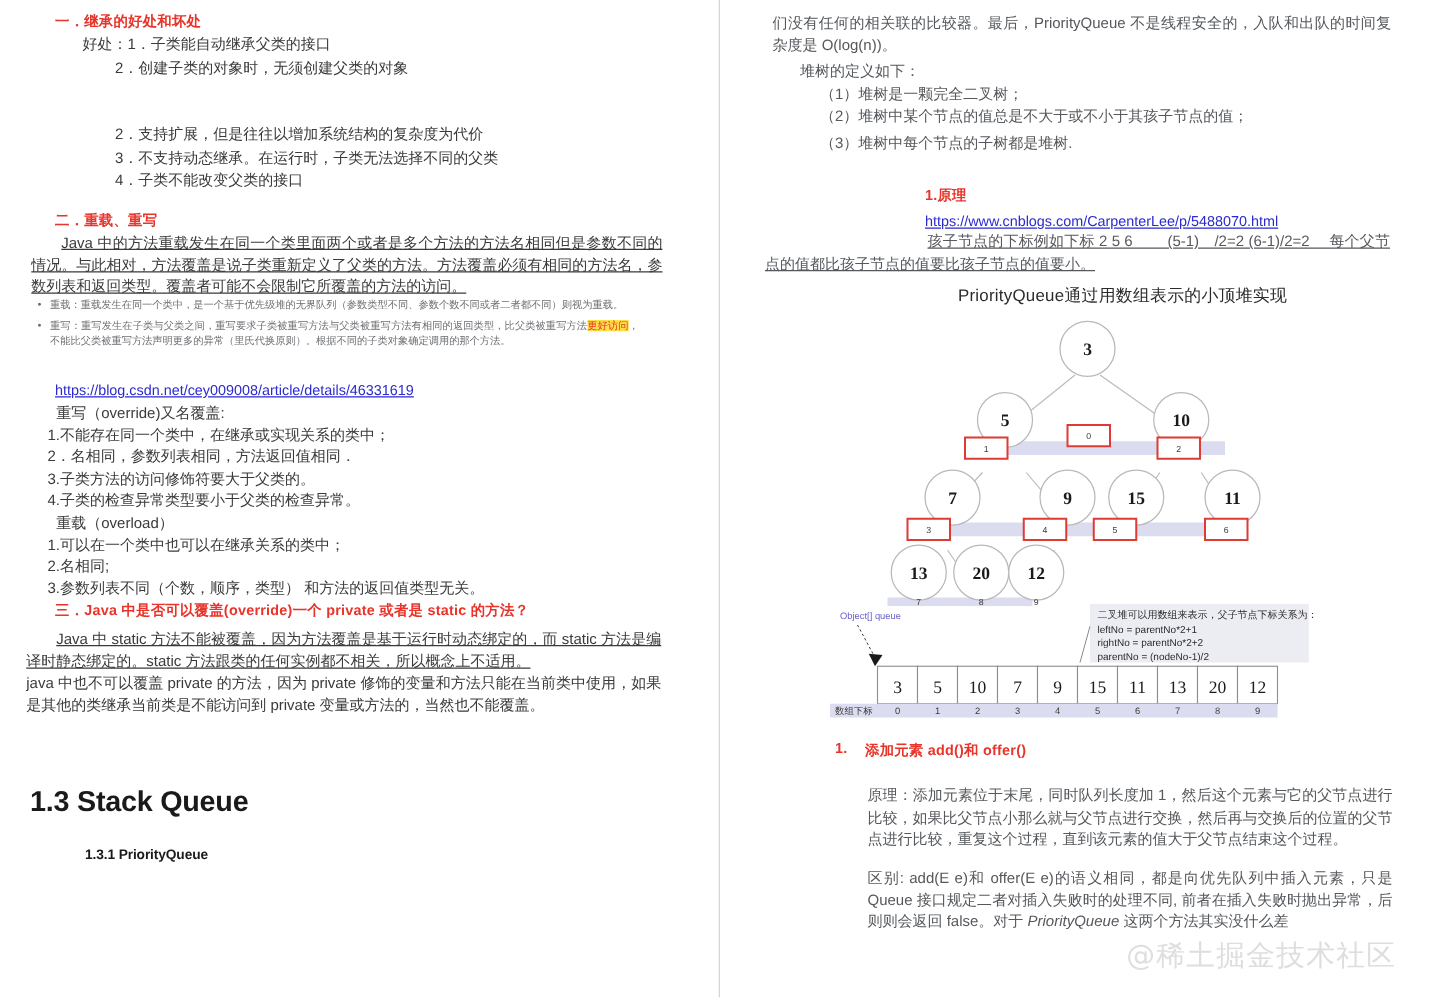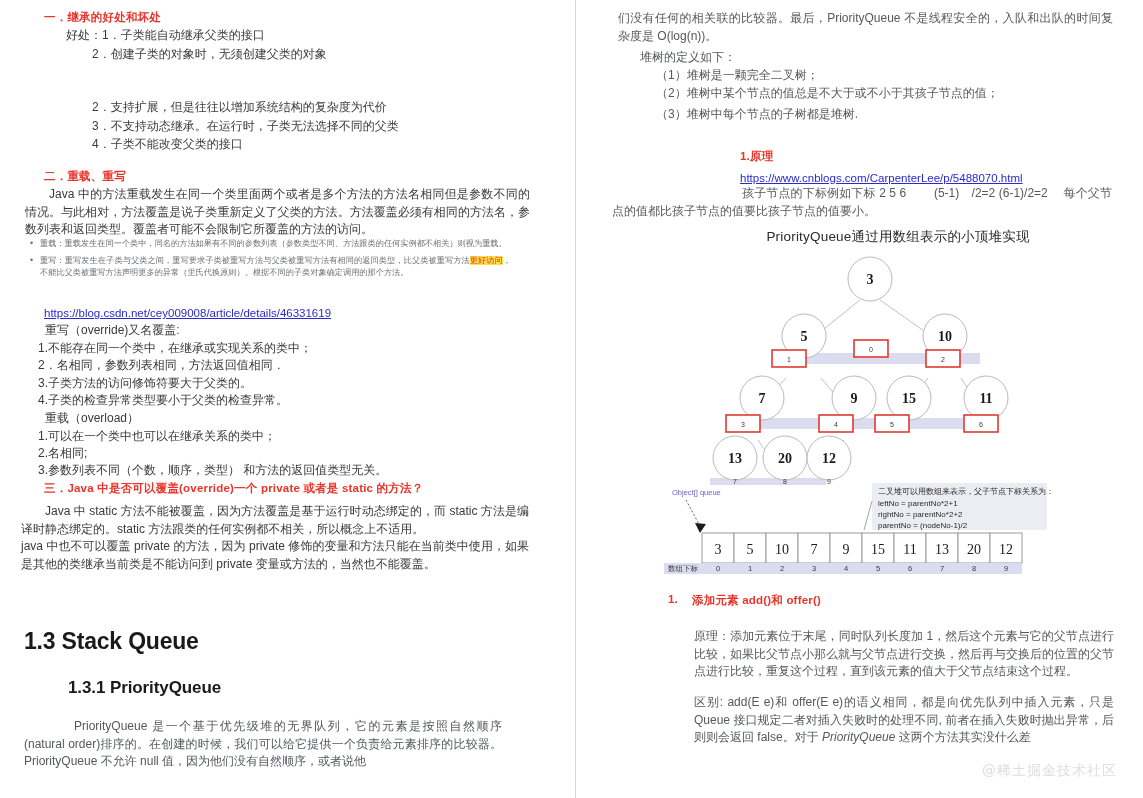--- a/index.html
+++ b/index.html
@@ -20,36 +20,36 @@
   
   .h-red {
     color: #e8342a; font-weight: bold; font-size: 11.5px;
     letter-spacing: .2px; margin: 0;
   }
   .p {
     color: #3a3a3a; font-size: 12px; line-height: 17.5px;
     margin: 0; text-align: justify;
   }
   .p-gray { color: #55585c; }
-  .indent2 { text-indent: 24px; }
+  .indent2 { text-indent: 24px; text-decoration: underline; }
   .link {
     color: #2a2ad0; text-decoration: underline; font-size: 11.5px;
     word-break: break-all;
   }
   .bullets { margin: 0; padding: 0 0 0 14px; list-style: none; }
   .bullets li {
     position: relative; color: #6c6f73; font-size: 8.2px; line-height: 12.5px;
     margin-bottom: 4px; text-align: justify;
   }
   .bullets li:before {
     content: "•"; position: absolute; left: -10px; top: -1px; font-size: 9px; color: #6c6f73;
   }
   .hl-red { color: #e8342a; background: #fde047; }
   .h2 { font-size: 23px; font-weight: bold; color: #1a1a1a; margin: 0; letter-spacing: -.2px; }
-  .h3 { font-size: 17px; font-weight: bold; color: #1a1a1a; margin: 0; letter-spacing: -.1px; }
+  .h3 { font-size: 11px; font-weight: bold; color: #1a1a1a; margin: 0; letter-spacing: -.1px; }
 
   .blk { position: absolute; }
 
   
   #figure { position: absolute; left: 88px; top: 228px; width: 468px; height: 350px; }
   #fig-title {
     position: absolute; left: 0; top: 0; width: 468px; text-align: center;
     font-size: 13.5px; color: #2b2b2b; letter-spacing: .2px;
   }
   #tree-svg { position: absolute; left: 0; top: 22px; }
@@ -57,21 +57,21 @@
   .node-txt { font-size: 14px; fill: #1a1a1a; font-family: "Liberation Serif", serif; font-weight: 600; }
   .idx-txt  { font-size: 7px; fill: #3a3a3a; font-family: "Liberation Sans", sans-serif; }
   .arr-val  { font-size: 14px; fill: #1a1a1a; font-family: "Liberation Serif", serif; }
   .arr-idx  { font-size: 7.5px; fill: #3a3a3a; font-family: "Liberation Sans", sans-serif; }
   .arr-lbl  { font-size: 7.5px; fill: #3a3a3a; font-family: "Liberation Sans", sans-serif; }
   .obj-lbl  { font-size: 7.5px; fill: #6a62c8; font-family: "Liberation Sans", sans-serif; }
   .form-txt { font-size: 8px; fill: #2b2b2b; font-family: "Liberation Sans", sans-serif; }
 
   #watermark {
     position: absolute; right: 26px; bottom: 18px;
-    font-size: 14px; color: #dededf; letter-spacing: 1px;
+    font-size: 23px; color: #dededf; letter-spacing: 1px;
     font-family: "DejaVu Sans", sans-serif; white-space: nowrap;
   }
 </style>
 </head>
 <body>
 
 <div id="page">
 
   <div class="col" id="col-left">
 
@@ -99,21 +99,21 @@
       <div class="h-red">二．重载、重写</div>
     </div>
 
     <div class="blk" style="left:25px; top:186px; width:505px;">
       <div class="p indent2">Java 中的方法重载发生在同一个类里面两个或者是多个方法的方法名相同但是参数不同的情况。与此相对，方法覆盖是说子类重新定义了父类的方法。方法覆盖必须有相同的方法名，参数列表和返回类型。覆盖者可能不会限制它所覆盖的方法的访问。</div>
     </div>
 
     <div class="blk" style="left:26px; top:238px; width:485px;">
       <ul class="bullets">
         <li>
-          <span>重载：重载发生在同一个类中，同名的方法如果有不同的参数列表（参数类型不同、方法跟类的任何实例都不相关）则视为重载。</span>
+          <span>重载：重载发生在同一个类中，是一个基于优先级堆的无界队列（参数类型不同、参数个数不同或者二者都不同）则视为重载。</span>
         </li>
         <li>
           <span>重写：重写发生在子类与父类之间，重写要求子类被重写方法与父类被重写方法有相同的返回类型，比父类被重写方法</span><span class="hl-red">更好访问</span><span>，不能比父类被重写方法声明更多的异常（里氏代换原则）。根据不同的子类对象确定调用的那个方法。</span>
         </li>
       </ul>
     </div>
 
     <div class="blk" style="left:44px; top:303px;">
       <a href="#" class="link">https://blog.csdn.net/cey009008/article/details/46331619</a>
     </div>
@@ -159,23 +159,20 @@
     </div>
 
     <div class="blk" style="left:24px; top:628px;">
       <div class="h2">1.3 Stack Queue</div>
     </div>
 
     <div class="blk" style="left:68px; top:678px;">
       <div class="h3">1.3.1 PriorityQueue</div>
     </div>
 
-    <div class="blk" style="left:24px; top:718px; width:478px;">
-      <div class="p p-gray" style="text-indent:50px;">PriorityQueue 是一个基于优先级堆的无界队列，它的元素是按照自然顺序(natural order)排序的。在创建的时候，我们可以给它提供一个负责给元素排序的比较器。PriorityQueue 不允许 null 值，因为他们没有自然顺序，或者说他</div>
-    </div>
   </div>
 
   <div id="divider"></div>
 
   <div class="col" id="col-right">
 
     <div class="blk" style="left:42px; top:10px; width:495px;">
       <div class="p p-gray">们没有任何的相关联的比较器。最后，PriorityQueue 不是线程安全的，入队和出队的时间复杂度是 O(log(n))。</div>
     </div>
 

